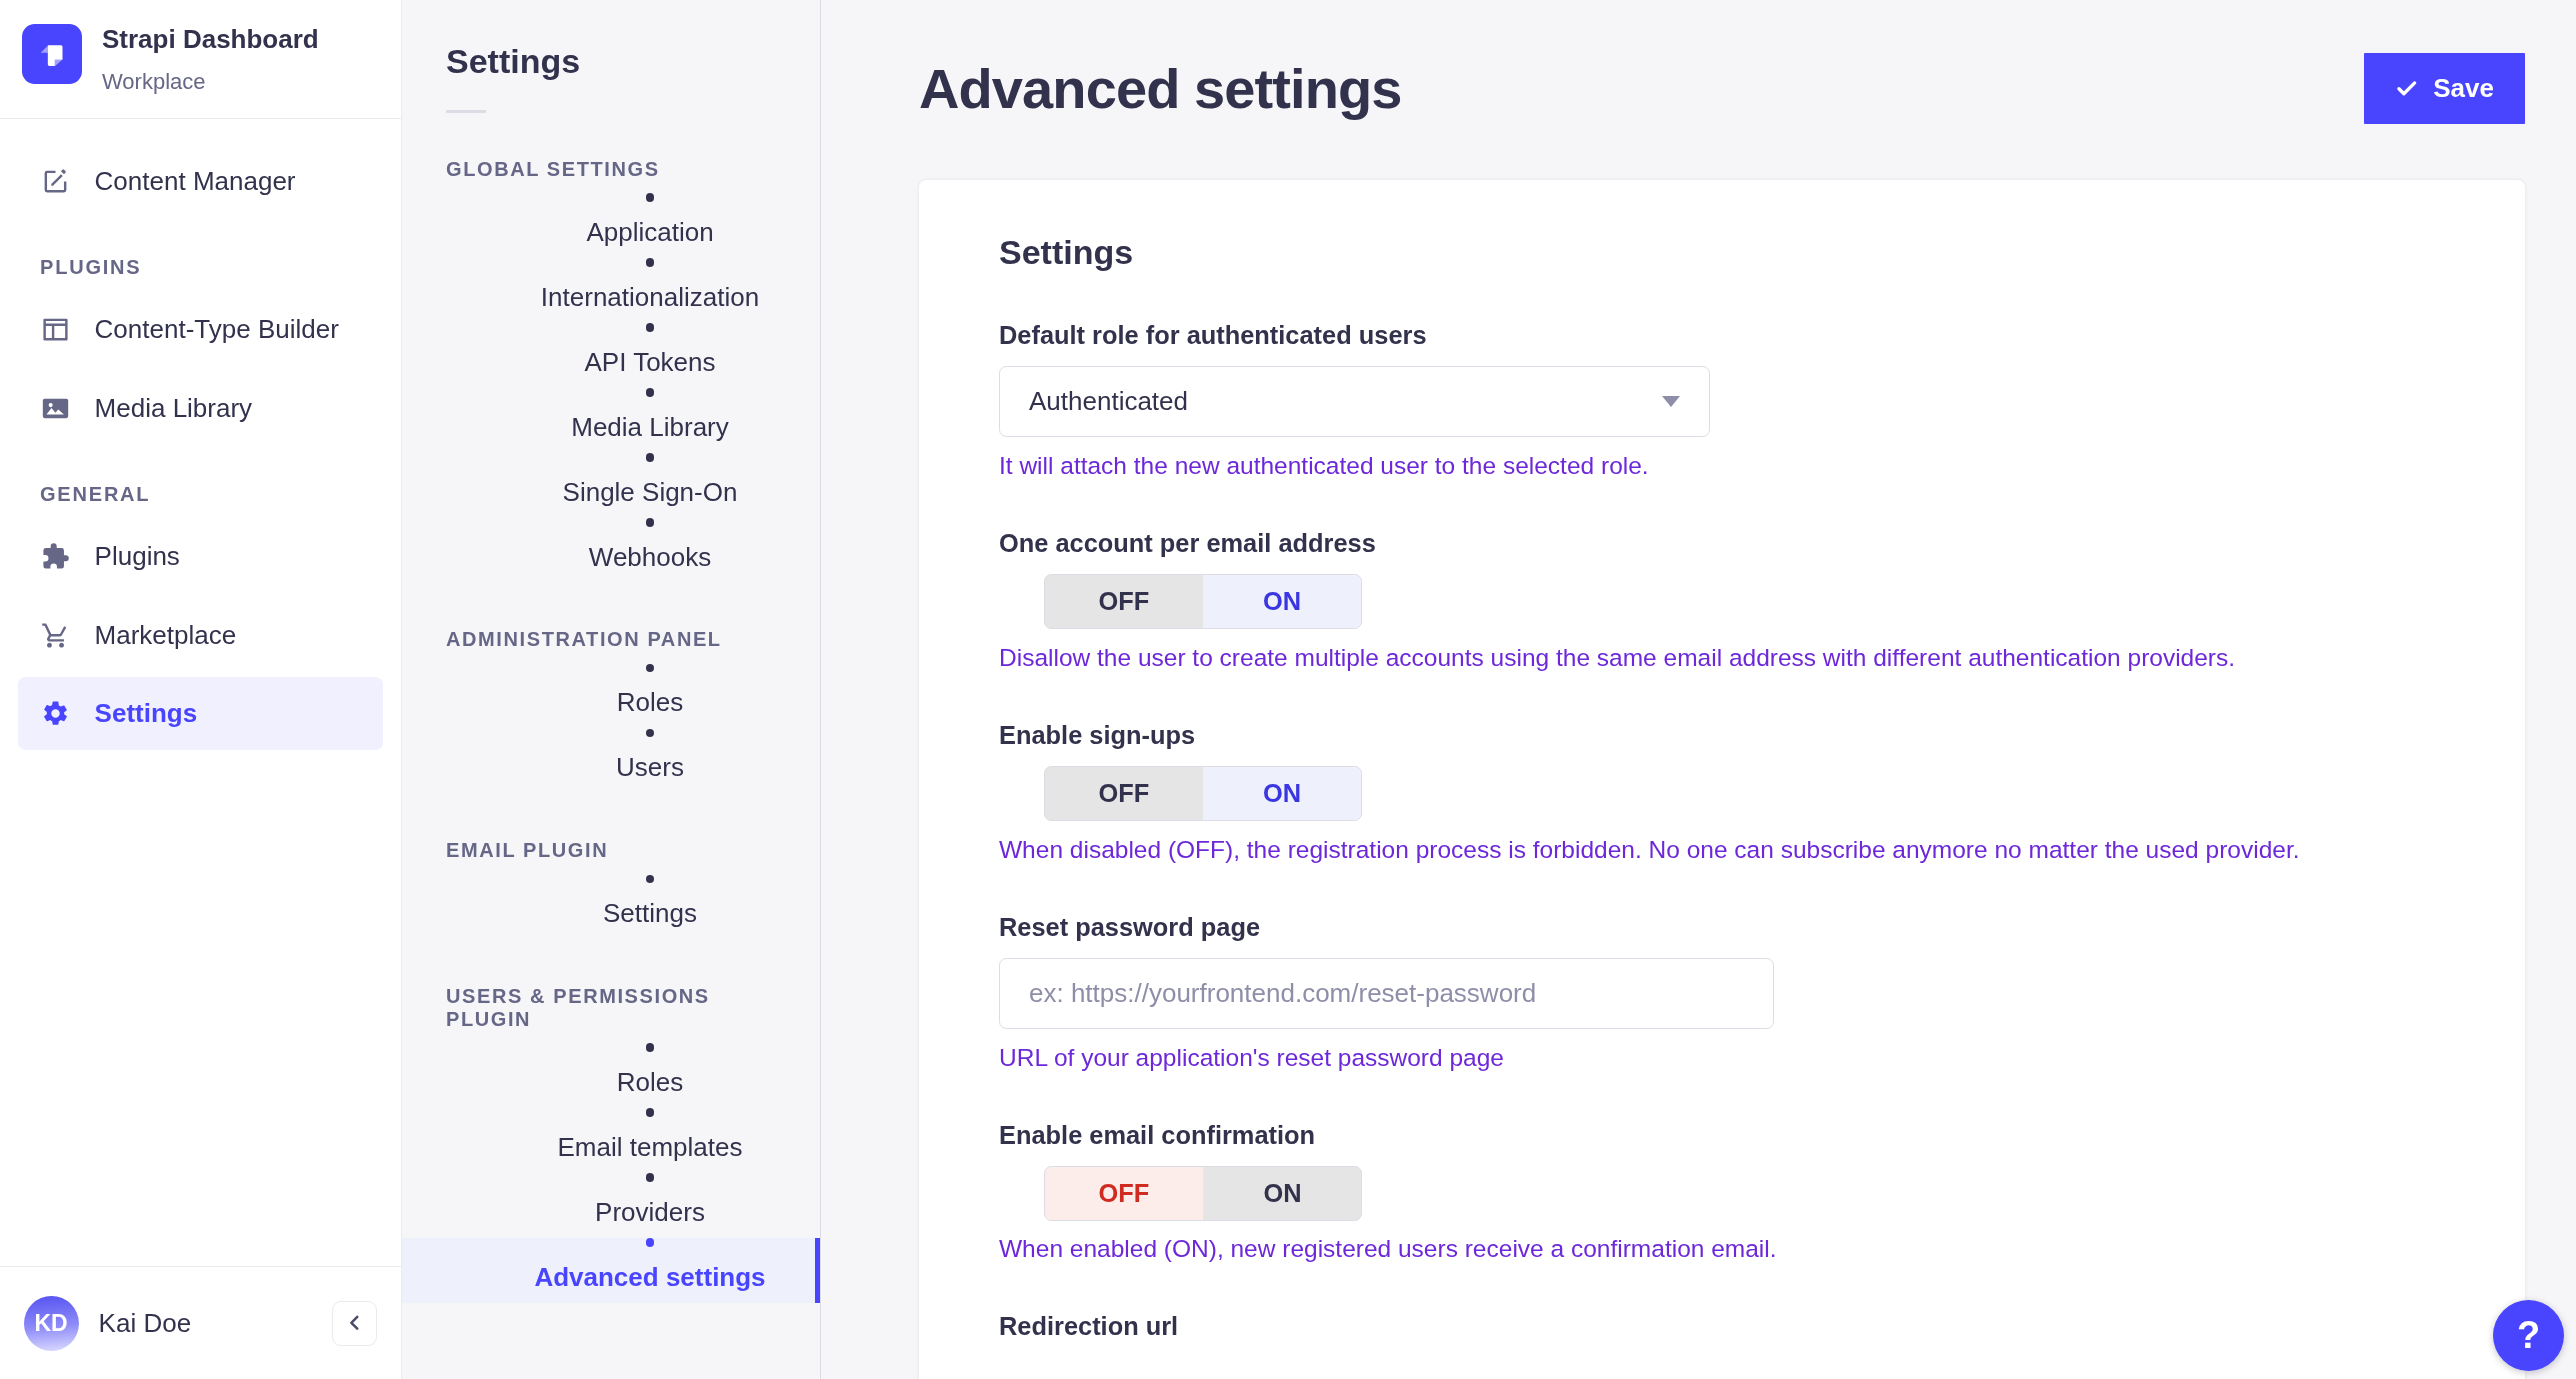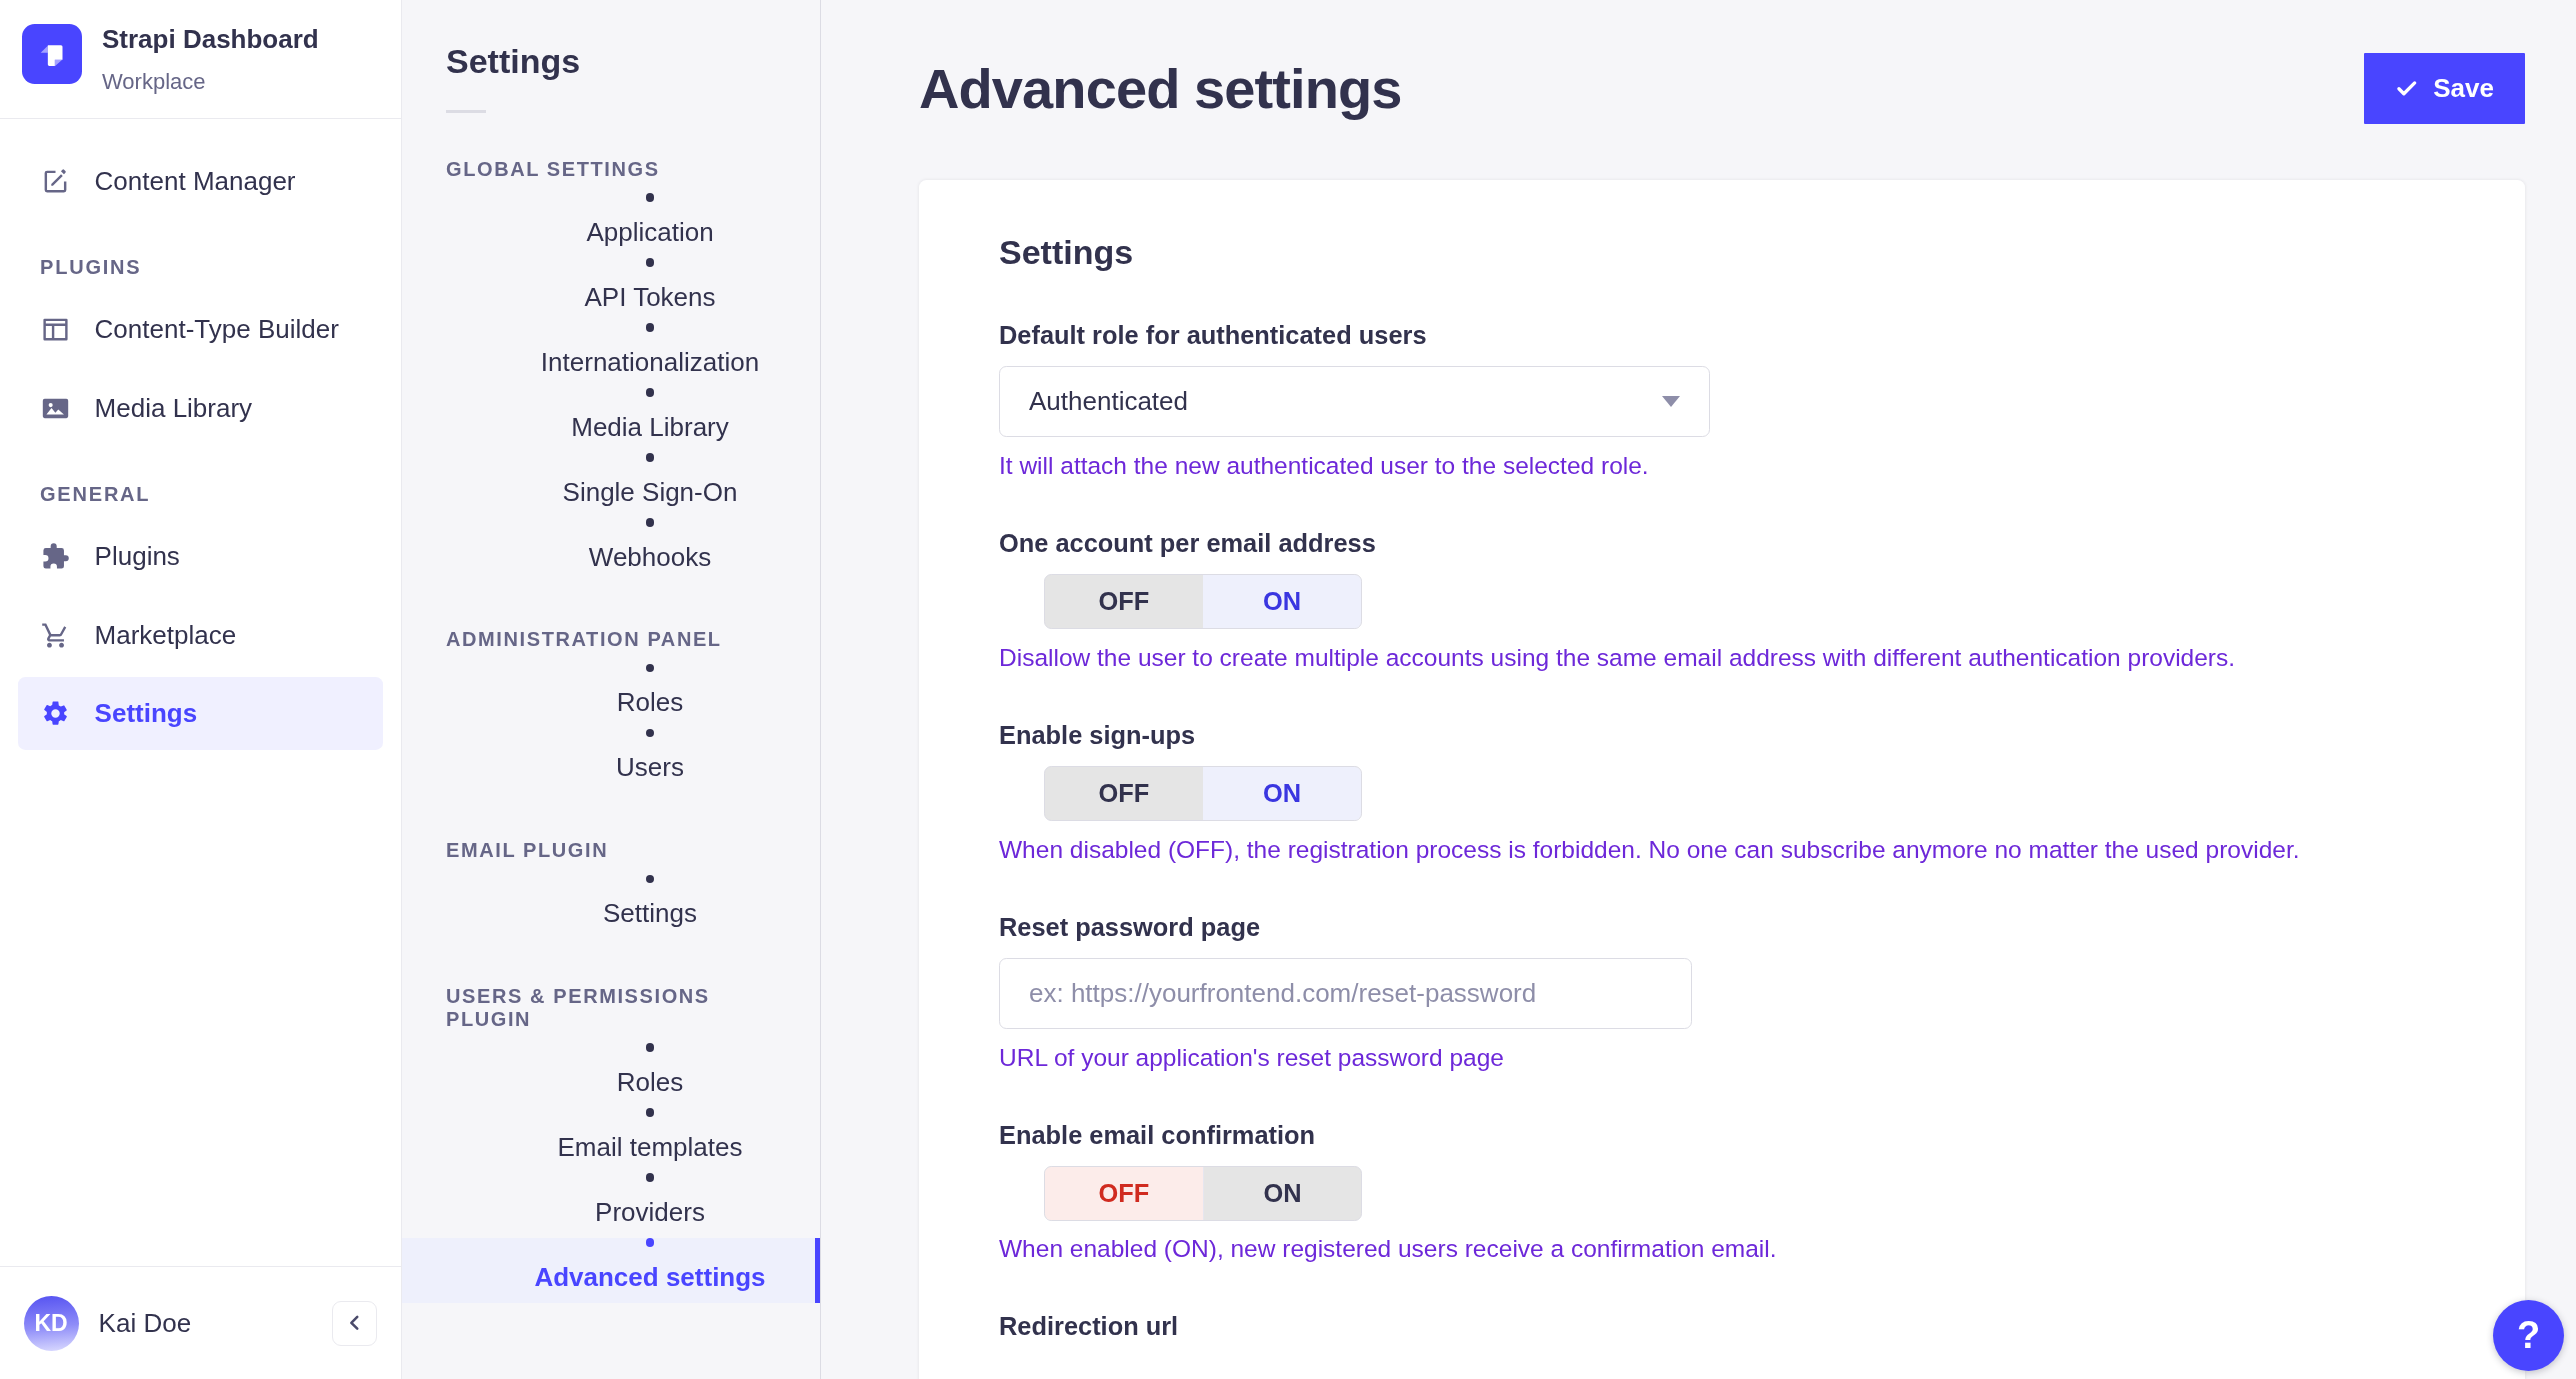--- a/index.html
+++ b/index.html
@@ -103,21 +103,21 @@
     background:#e5e5e5; overflow:hidden;margin-left:45px;
   }
   .toggle-opt {
     width:158px; display:flex; align-items:center; justify-content:center;
     font-size:25.4px; font-weight:bold; color:#32324d; cursor:pointer;
   }
   .toggle-opt + .toggle-opt { border-left:0.9px solid #e6e6ef; }
   .toggle-opt.sel-on { background:#eef0fc; color:#3a36e0; border-left:none; }
   .toggle-opt.sel-off { background:#fcecea; color:#d02b20; }
   .text-input {
-    width:693px; height:71px; border:0.9px solid #dcdce4; border-radius:7.3px;
+    width:775px; height:71px; border:0.9px solid #dcdce4; border-radius:7.3px;
     background:#fff; padding:0 29px; font-size:26px; color:#32324d;
     font-family:inherit; outline:none;
   }
   .text-input::placeholder { color:#8e8ea9; }
   
   .help-fab {
     position:fixed; right:11.8px; bottom:8.2px; width:71px; height:71px;
     border-radius:50%; background:#4945ff; color:#fff; border:none;
     font-size:38px; font-weight:bold; font-family:inherit;
     display:flex; align-items:center; justify-content:center; cursor:pointer;
@@ -217,25 +217,25 @@
   <div class="subnav-title">Settings</div>
   <div class="subnav-divider"></div>
 
   <div class="subnav-section-label">GLOBAL SETTINGS</div>
   <div class="subnav-item">
     <span class="bullet"></span>
     <span>Application</span>
   </div>
   <div class="subnav-item">
     <span class="bullet"></span>
+    <span>Internationalization</span>
+  </div>
+  <div class="subnav-item">
+    <span class="bullet"></span>
     <span>API Tokens</span>
-  </div>
-  <div class="subnav-item">
-    <span class="bullet"></span>
-    <span>Internationalization</span>
   </div>
   <div class="subnav-item">
     <span class="bullet"></span>
     <span>Media Library</span>
   </div>
   <div class="subnav-item">
     <span class="bullet"></span>
     <span>Single Sign-On</span>
   </div>
   <div class="subnav-item">

